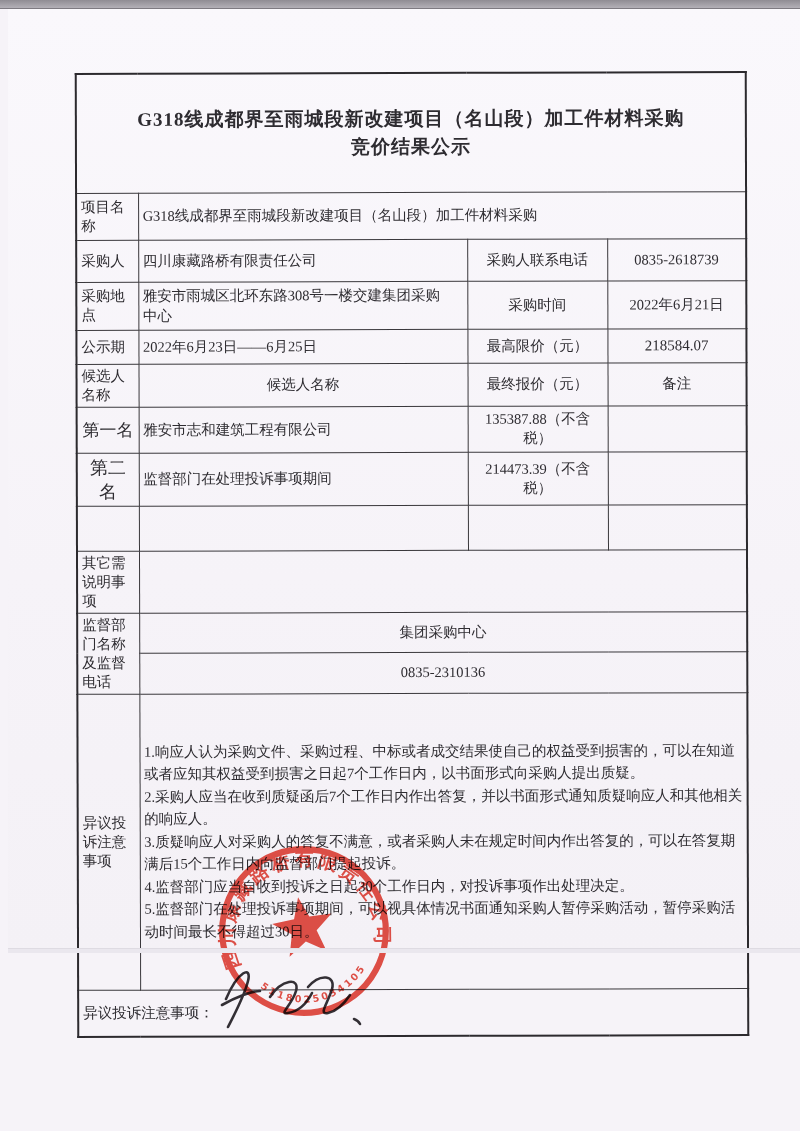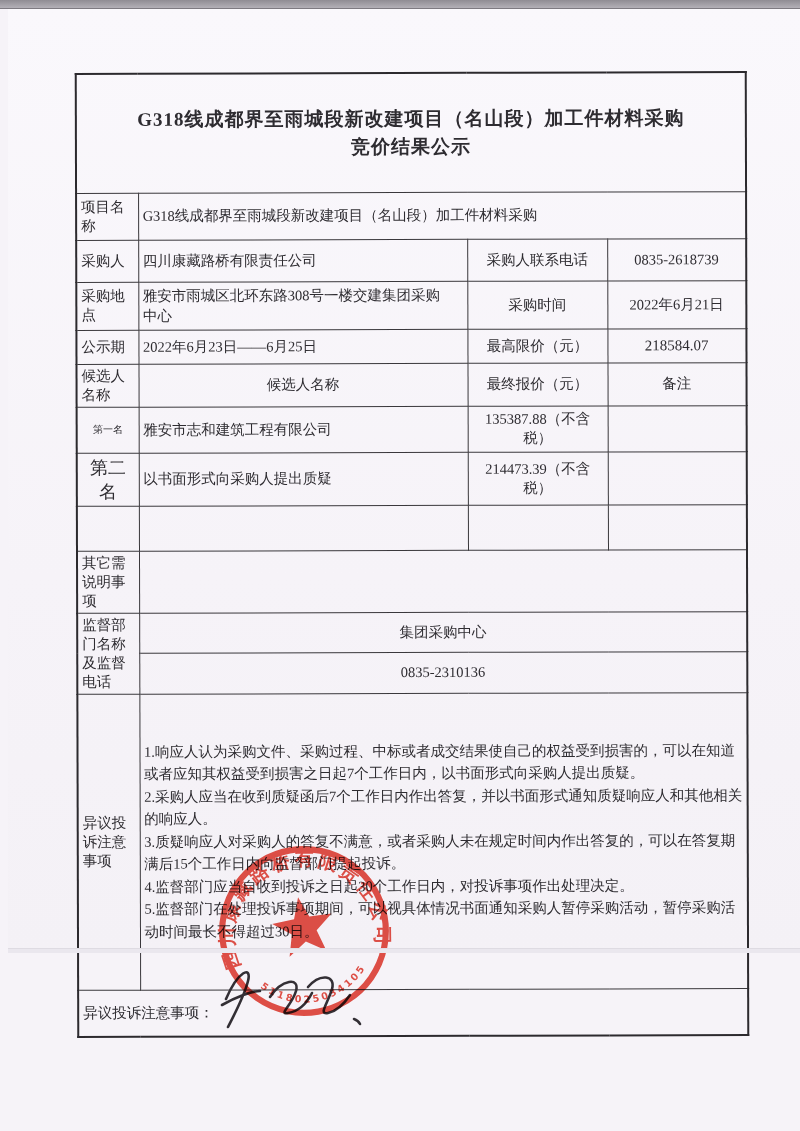--- a/index.html
+++ b/index.html
@@ -110,29 +110,29 @@
     </tr>
 
     <tr style="height:38px">
       <td class="lbl">候选人名称</td>
       <td class="ctr">候选人名称</td>
       <td class="ctr">最终报价（元）</td>
       <td class="ctr">备注</td>
     </tr>
 
     <tr style="height:46px">
-      <td class="ctr" style="font-size:10px">第一名</td>
+      <td class="ctr" style="font-size:17px">第一名</td>
       <td class="cand-name">雅安市志和建筑工程有限公司</td>
       <td class="cand-price">135387.88（不含税）</td>
       <td class="ctr"></td>
     </tr>
 
     <tr style="height:48px">
       <td class="ctr" style="font-size:18px">第二名</td>
-      <td class="cand-name">以书面形式向采购人提出质疑</td>
+      <td class="cand-name">监督部门在处理投诉事项期间</td>
       <td class="cand-price">214473.39（不含税）</td>
       <td class="ctr"></td>
     </tr>
 
     <tr style="height:45px">
       <td class="ctr"></td>
       <td class="ctr"></td>
       <td class="ctr"></td>
       <td class="ctr"></td>
     </tr>

